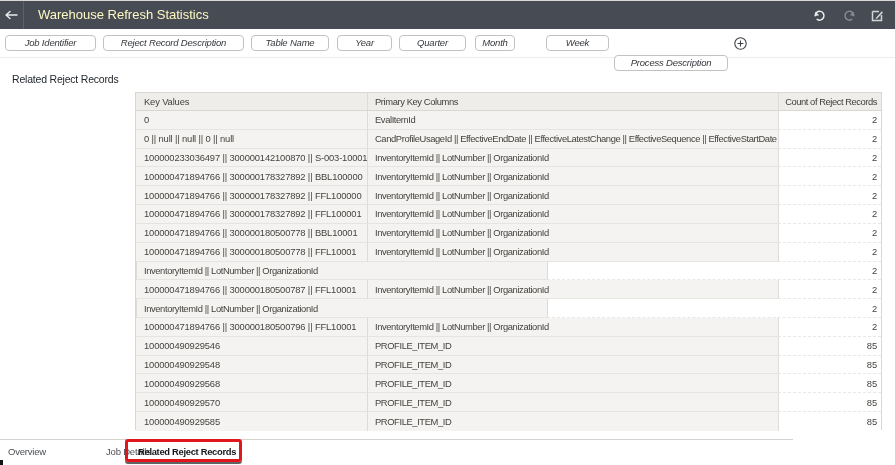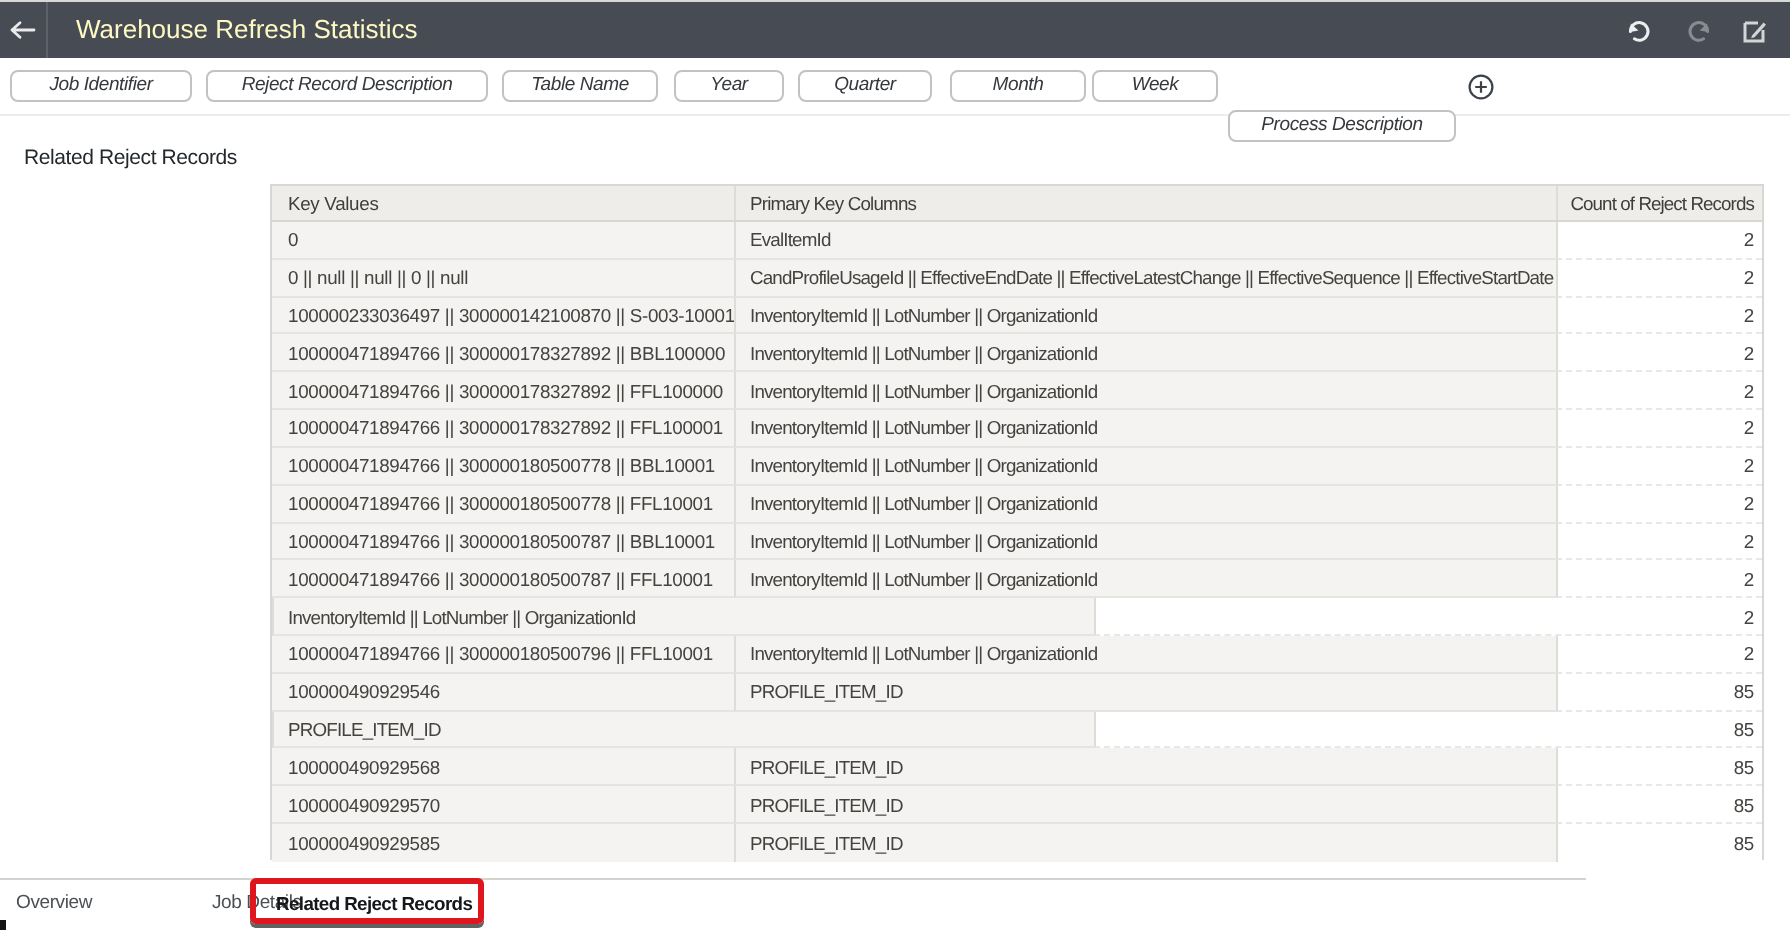--- a/index.html
+++ b/index.html
@@ -95,21 +95,21 @@
       </svg>
     </div>
   </div>
 
   <div class="chipbar">
     <div class="chip" style="left:5px;   width:91px;"><span>Job Identifier</span></div>
     <div class="chip" style="left:103px; width:141px;"><span>Reject Record Description</span></div>
     <div class="chip" style="left:251px; width:78px;"><span>Table Name</span></div>
     <div class="chip" style="left:337px; width:55px;"><span>Year</span></div>
     <div class="chip" style="left:399px; width:67px;"><span>Quarter</span></div>
-    <div class="chip" style="left:475px; width:68px;"><span>Month</span></div>
+    <div class="chip" style="left:475px; width:40px;"><span>Month</span></div>
     <div class="chip" style="left:546px; width:63px;"><span>Week</span></div>
     <div class="chip" style="left:614px; width:114px;margin-top:20px;"><span>Process Description</span></div>
     <svg class="addchip" viewBox="0 0 13 13">
       <circle cx="6.5" cy="6.5" r="5.7" stroke="#3c4147" stroke-width="1.1" fill="none"></circle>
       <path d="M6.5 3.6 V9.4 M3.6 6.5 H9.4" stroke="#3c4147" stroke-width="1.1" fill="none"></path>
     </svg>
   </div>
 
   <div class="section-title">Related Reject Records</div>
 
@@ -154,21 +154,20 @@
           <div class="gcell c1">100000471894766 || 300000180500778 || BBL10001</div>
           <div class="gcell c2">InventoryItemId || LotNumber || OrganizationId</div>
           <div class="gcell c3">2</div>
         </div>
         <div class="grow gbody-row">
           <div class="gcell c1">100000471894766 || 300000180500778 || FFL10001</div>
           <div class="gcell c2">InventoryItemId || LotNumber || OrganizationId</div>
           <div class="gcell c3">2</div>
         </div>
         <div class="grow gbody-row">
-          <div class="gcell c1">100000471894766 || 300000180500787 || BBL10001</div>
           <div class="gcell c2">InventoryItemId || LotNumber || OrganizationId</div>
           <div class="gcell c3">2</div>
         </div>
         <div class="grow gbody-row">
           <div class="gcell c1">100000471894766 || 300000180500787 || FFL10001</div>
           <div class="gcell c2">InventoryItemId || LotNumber || OrganizationId</div>
           <div class="gcell c3">2</div>
         </div>
         <div class="grow gbody-row">
           <div class="gcell c2">InventoryItemId || LotNumber || OrganizationId</div>
@@ -178,20 +177,21 @@
           <div class="gcell c1">100000471894766 || 300000180500796 || FFL10001</div>
           <div class="gcell c2">InventoryItemId || LotNumber || OrganizationId</div>
           <div class="gcell c3">2</div>
         </div>
         <div class="grow gbody-row">
           <div class="gcell c1">100000490929546</div>
           <div class="gcell c2">PROFILE_ITEM_ID</div>
           <div class="gcell c3">85</div>
         </div>
         <div class="grow gbody-row">
+          <div class="gcell c1">100000490929548</div>
           <div class="gcell c2">PROFILE_ITEM_ID</div>
           <div class="gcell c3">85</div>
         </div>
         <div class="grow gbody-row">
           <div class="gcell c1">100000490929568</div>
           <div class="gcell c2">PROFILE_ITEM_ID</div>
           <div class="gcell c3">85</div>
         </div>
         <div class="grow gbody-row">
           <div class="gcell c1">100000490929570</div>

